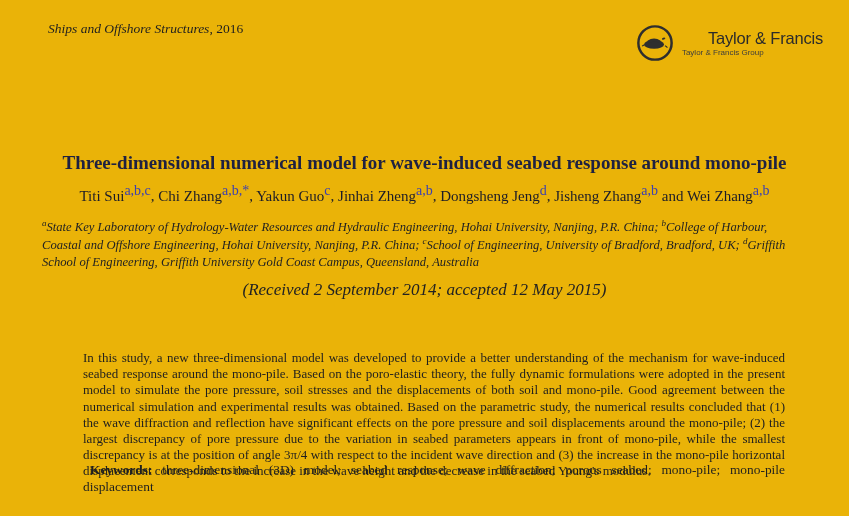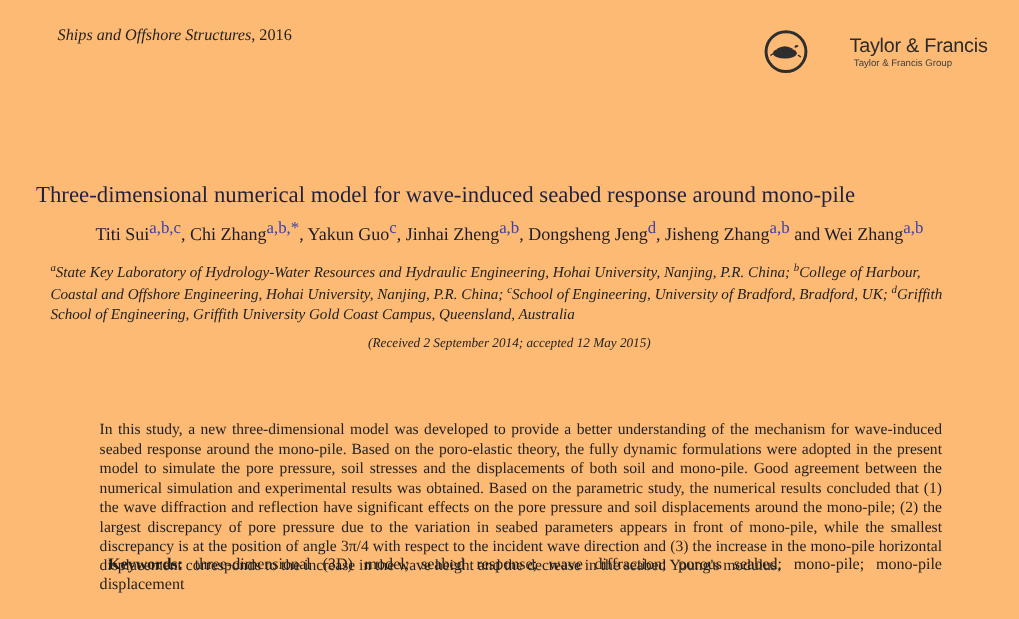--- a/index.html
+++ b/index.html
@@ -1,20 +1,20 @@
 <!DOCTYPE html>
 <html style="--title-color: #1e2142; --body-color: #1f1f1f; --sup-color: #3c40b0;"><head>
 <meta charset="utf-8">
 <style>
   * { margin:0; padding:0; box-sizing:border-box; }
   html,body { background:#e8e8e8; }
   .page {
     position:relative;
     width:849px; height:516px;
-    background:#fdba74;
+    background:#eab308;
     font-family:"Liberation Serif", serif;
     color:var(--body-color, #1f1f1f);
     overflow:hidden;
     margin:0 auto;
   }
   
   .header-row {
     position:absolute; top:20px; left:48px; right:26px;
     display:flex; justify-content:space-between; align-items:flex-start;
   }
@@ -25,45 +25,46 @@
   .logo-circle { width:38px; height:38px; flex:0 0 auto; }
   .logo-text-block { display:flex; flex-direction:column; justify-content:center; }
   .logo-name {
     font-family:"Liberation Sans", sans-serif;
     font-size:16.5px; font-weight:500; color:#2b2b2b; line-height:19px;
     letter-spacing:-0.2px;
     margin-left:26px;
   }
   .logo-group {
     font-family:"Liberation Sans", sans-serif;
-    font-size:8px; color:#3d3d3d; line-height:10px;text-align:center;
+    font-size:8px; color:#3d3d3d; line-height:10px;
   }
   
   .article-title {
     position:absolute; top:152px; left:30px; right:30px;
-    font-size:19px; font-weight:normal;
+    text-align:center;
+    font-size:19px; font-weight:bold;
     color:var(--title-color, #1e2142);
   }
   .author-line {
     position:absolute; top:188px; left:30px; right:30px;
     text-align:center; font-size:15px; color:#1c1c28;
   }
   sup.affil-sup {
     color:var(--sup-color, #3c40b0);
     font-size:14px; line-height:0;
   }
   .affiliations {
     position:absolute; top:219px; left:42px; right:42px;
     text-align:left; font-style:italic;
     font-size:12.6px; line-height:17.5px; color:#222;
   }
   .affiliations sup { font-size:9px; line-height:0; color:#222; }
   .received-line {
     position:absolute; top:280px; left:30px; right:30px;
-    text-align:center; font-style:italic; font-size:11px; color:#222;
+    text-align:center; font-style:italic; font-size:17px; color:#222;
   }
   
   .abstract {
     position:absolute; top:306px; left:83px; width:702px;
     font-size:13px; line-height:16.2px;
     text-align:justify; color:var(--body-color, #1f1f1f);margin-top:44px;
   }
   .keywords {
     position:absolute; top:461px; left:83px; width:702px;
     font-size:13.4px; line-height:17px;

